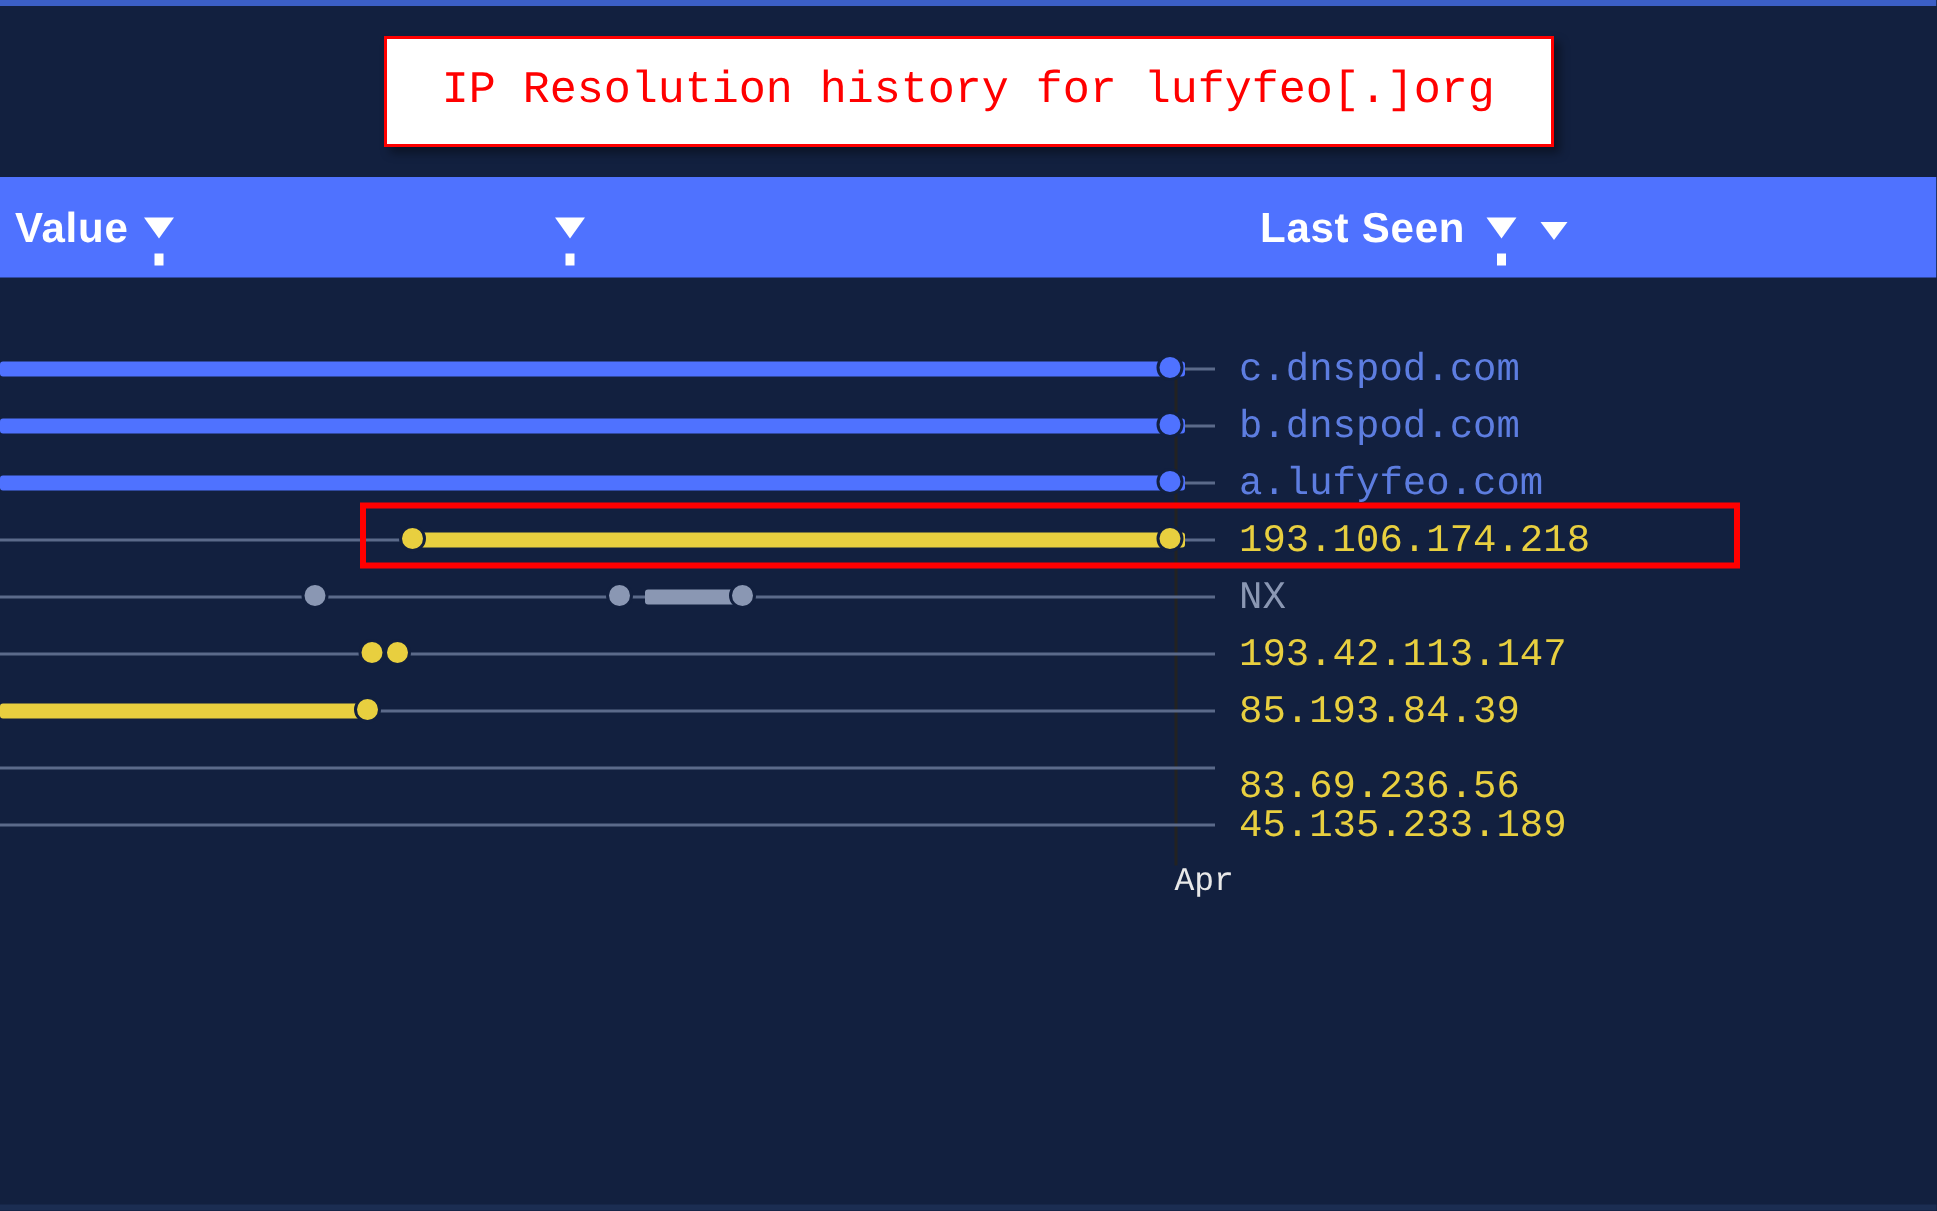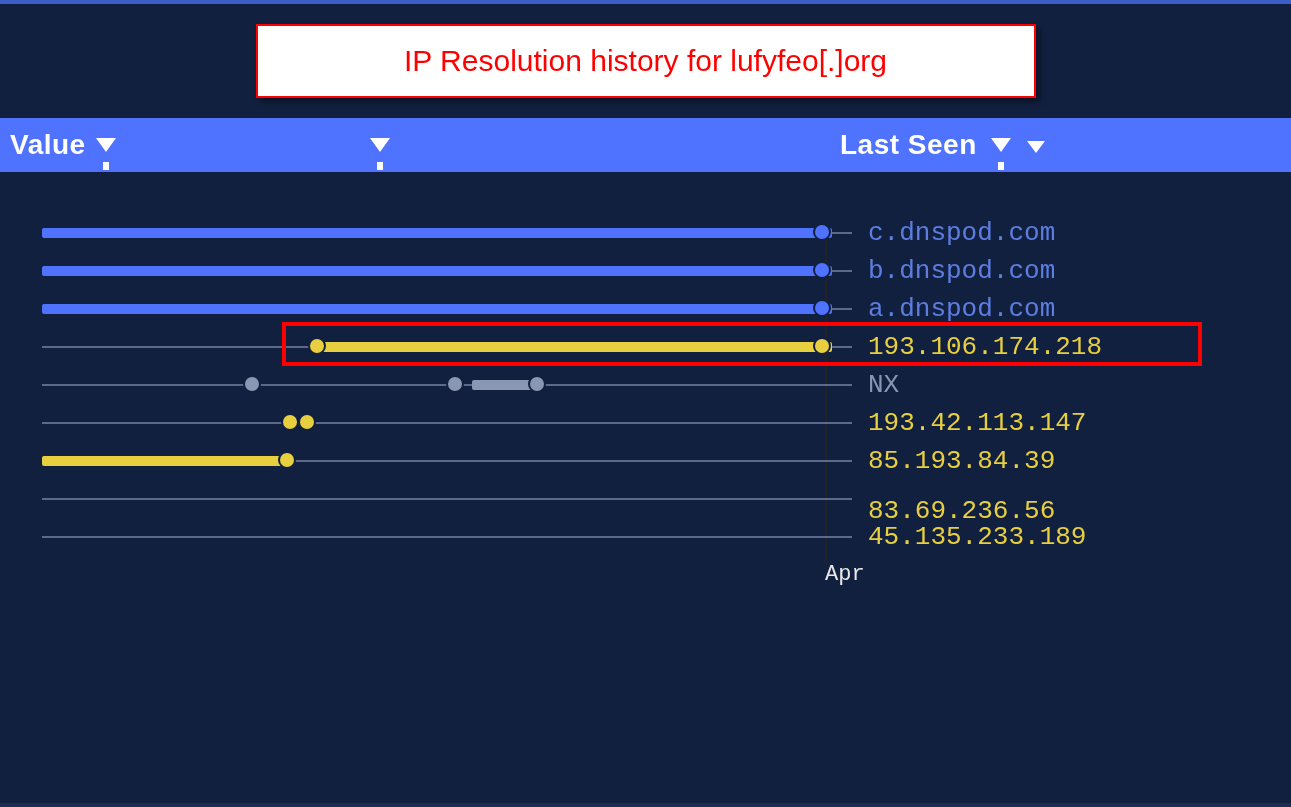--- a/index.html
+++ b/index.html
@@ -20,25 +20,25 @@
     border: 2px solid #ff0000;
     width: 780px;
     margin: 0 auto 20px auto;
     padding: 18px 20px;
     text-align: center;
     box-shadow: 4px 4px 6px rgba(0,0,0,0.4);
   }
   .title-box span {
     color: #ff0000;
     font-size: 30px;
-    font-family: Liberation Sans, sans-serif;
+    font-family: Liberation Mono, monospace;
   }
   .header-row {
     background: #4f72ff;
-    height: 54px;
+    height: 67px;
     display: flex;
     align-items: center;
     color: #fff;
     font-weight: 800;
     font-size: 28px;
     font-family: 'Arial Black', Arial, sans-serif;
     letter-spacing: 0.5px;
   }
   .col-value { width: 370px; padding-left: 10px; display:flex; align-items:center; gap:10px;}
   .col-first { width: 470px; display:flex; align-items:center; gap:10px;}
@@ -66,21 +66,20 @@
     border-top:12px solid #fff;
     margin-left:2px;
     position:relative;
     top:2px;
   }
 
   .chart-wrap {
     position: relative;
     margin-top: 60px;
     height: 380px;
-    margin-left: 42px;
   }
   .timeline-area {
     position:absolute;
     left:0; top:0; width:790px; height:340px;
   }
   .label-area {
     position:absolute;
     left:810px; top:0; width:470px;
   }
   .row {
@@ -203,21 +202,21 @@
       <div class="bar yellow" style="top: 224px; left: 0px; width: 250px;"></div>
       <div class="dot yellow" style="top: 219px; left: 236px;"></div>
       <div class="row" style="top: 266px;"></div>
       <div class="tick-connector" style="top: 266px;"></div>
       <div class="row" style="top: 304px;"></div>
       <div class="tick-connector" style="top: 304px;"></div>
     </div>
   <div class="label-area" id="label-area">
       <div class="lbl blue" style="top: -14px; left: 16px;">c.dnspod.com</div>
       <div class="lbl blue" style="top: 24px; left: 16px;">b.dnspod.com</div>
-      <div class="lbl blue" style="top: 62px; left: 16px;">a.dnspod.com</div>
+      <div class="lbl blue" style="top: 62px; left: 16px;">a.lufyfeo.com</div>
       <div class="lbl yellow" style="top: 100px; left: 16px;">193.106.174.218</div>
       <div class="lbl gray" style="top: 138px; left: 16px;">NX</div>
       <div class="lbl yellow" style="top: 176px; left: 16px;">193.42.113.147</div>
       <div class="lbl yellow" style="top: 214px; left: 16px;">85.193.84.39</div>
       <div class="lbl yellow" style="top: 264px; left: 16px;">83.69.236.56</div>
       <div class="lbl yellow" style="top: 290px; left: 16px;">45.135.233.189</div>
     </div>
   <div class="tick-lbl">Apr</div>
 </div>
 

